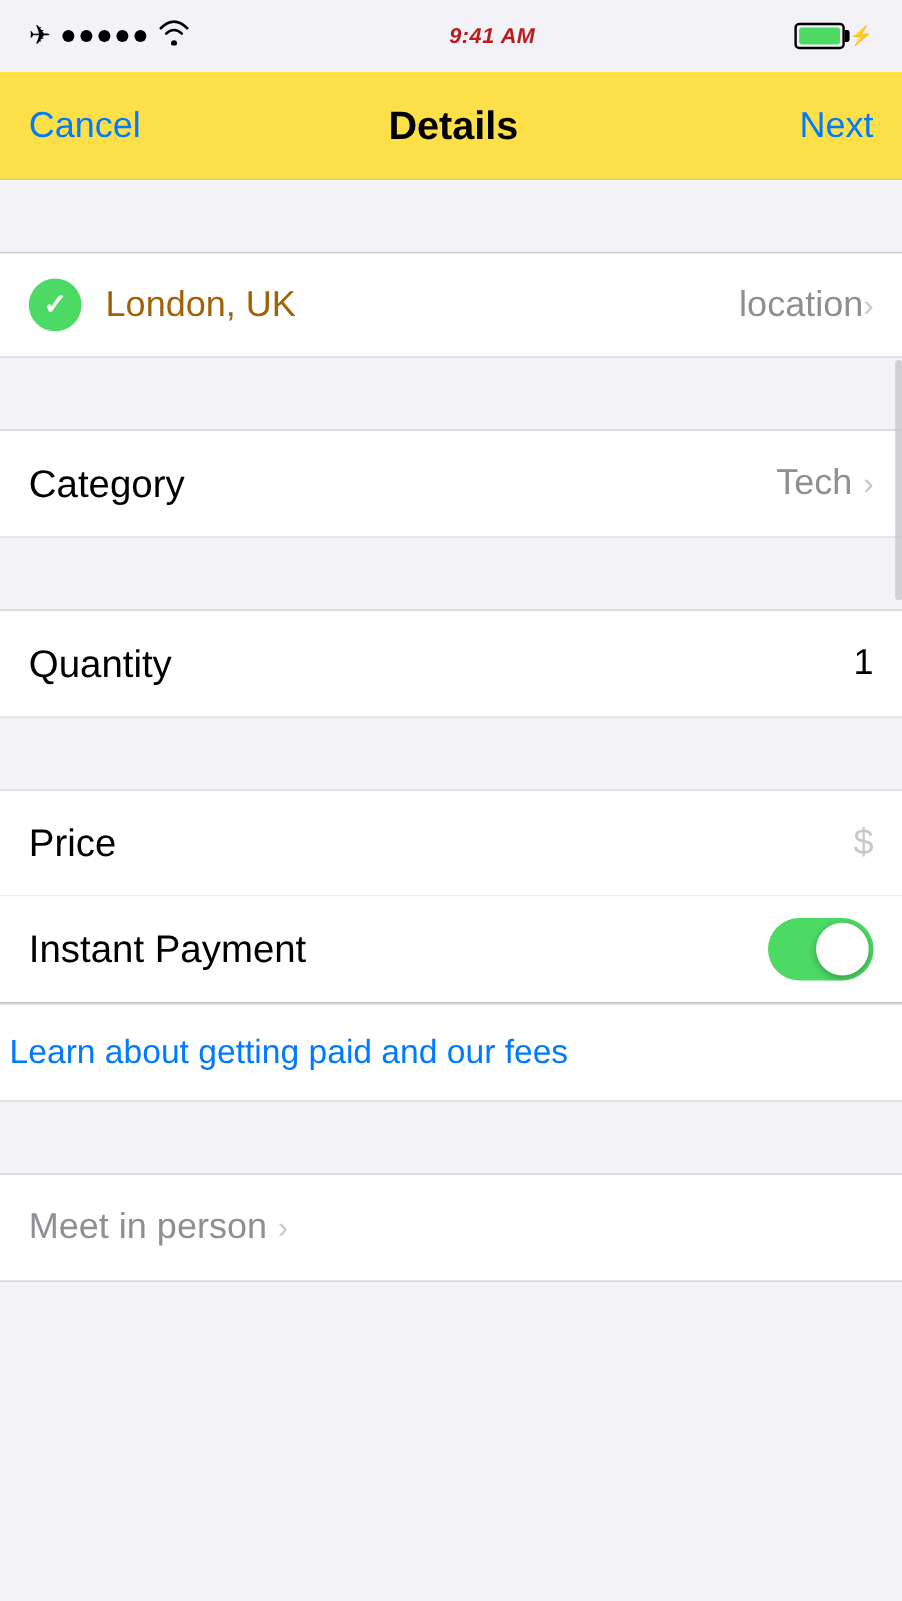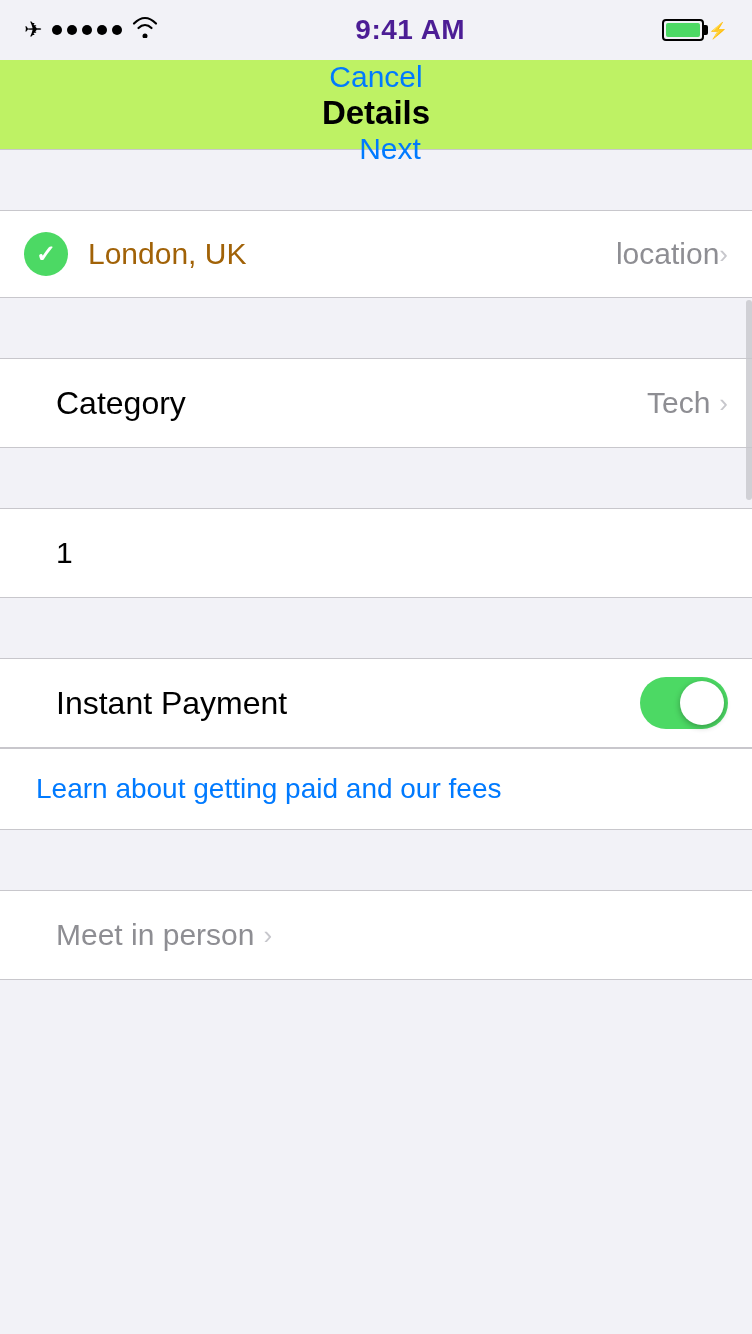--- a/index.html
+++ b/index.html
@@ -52,24 +52,25 @@
       background: #000;
       border-radius: 50%;
     }
 
     .wifi-icon {
       font-size: 22px;
       color: #000;
     }
 
     .status-center {
-      font-size: 28px;
+      font-size: 18px;
       font-weight: 600;
-      color: #4c1d95;
+      color: #b91c1c;
       letter-spacing: 0.5px;
+      font-style: italic;
     }
 
     .status-right {
       display: flex;
       align-items: center;
       gap: 8px;
     }
 
     .battery-container {
       display: flex;
@@ -109,27 +110,26 @@
 
     .bolt-icon {
       font-size: 16px;
       color: #000;
     }
 
     
     .nav-bar {
       width: 100%;
       height: 90px;
-      background-color: #bef264;
+      background-color: #fde047;
       display: flex;
       align-items: center;
       justify-content: space-between;
       padding: 0 24px;
       border-bottom: 1px solid #c8c7cc;
-      flex-direction: column;
     }
 
     .nav-cancel {
       font-size: 30px;
       color: #007aff;
       font-weight: 400;
       cursor: pointer;
     }
 
     .nav-title {
@@ -166,21 +166,20 @@
       align-items: center;
       justify-content: space-between;
       padding: 0 24px;
       height: 88px;
       background: #fff;
       border-bottom: 1px solid #e5e5ea;
     }
 
     .form-row:last-child {
       border-bottom: none;
-      margin-left: 32px;
     }
 
     .form-row-label {
       font-size: 32px;
       color: #000;
       font-weight: 400;
     }
 
     .form-row-right {
       display: flex;
@@ -277,21 +276,21 @@
       background: #fff;
       border-radius: 50%;
       box-shadow: 0 2px 6px rgba(0,0,0,0.3);
     }
 
     
     .learn-row {
       background: #fff;
       border-top: 1px solid #c8c7cc;
       border-bottom: 1px solid #c8c7cc;
-      padding: 24px 36px;
+      padding: 24px 8px;
     }
 
     .learn-link {
       font-size: 28px;
       color: #007aff;
       font-weight: 400;
     }
 
     
     .section-separator {
@@ -372,29 +371,36 @@
       <span class="form-row-value">Tech</span>
       <span class="chevron-icon">›</span>
     </div>
   </div>
 </div>
 
 <div class="section-separator"></div>
 
 <div class="form-section">
   <div class="form-row">
+    <span class="form-row-label">Quantity</span>
     <div class="form-row-right">
       <span class="form-row-value dark">1</span>
     </div>
   </div>
 </div>
 
 <div class="section-separator"></div>
 
 <div class="form-section">
+  <div class="form-row">
+    <span class="form-row-label">Price</span>
+    <div class="form-row-right">
+      <span class="price-symbol">$</span>
+    </div>
+  </div>
   <div class="form-row">
     <span class="form-row-label">Instant Payment</span>
     <div class="form-row-right">
       <div class="toggle-container">
         <div class="toggle-track">
           <div class="toggle-thumb"></div>
         </div>
       </div>
     </div>
   </div>

